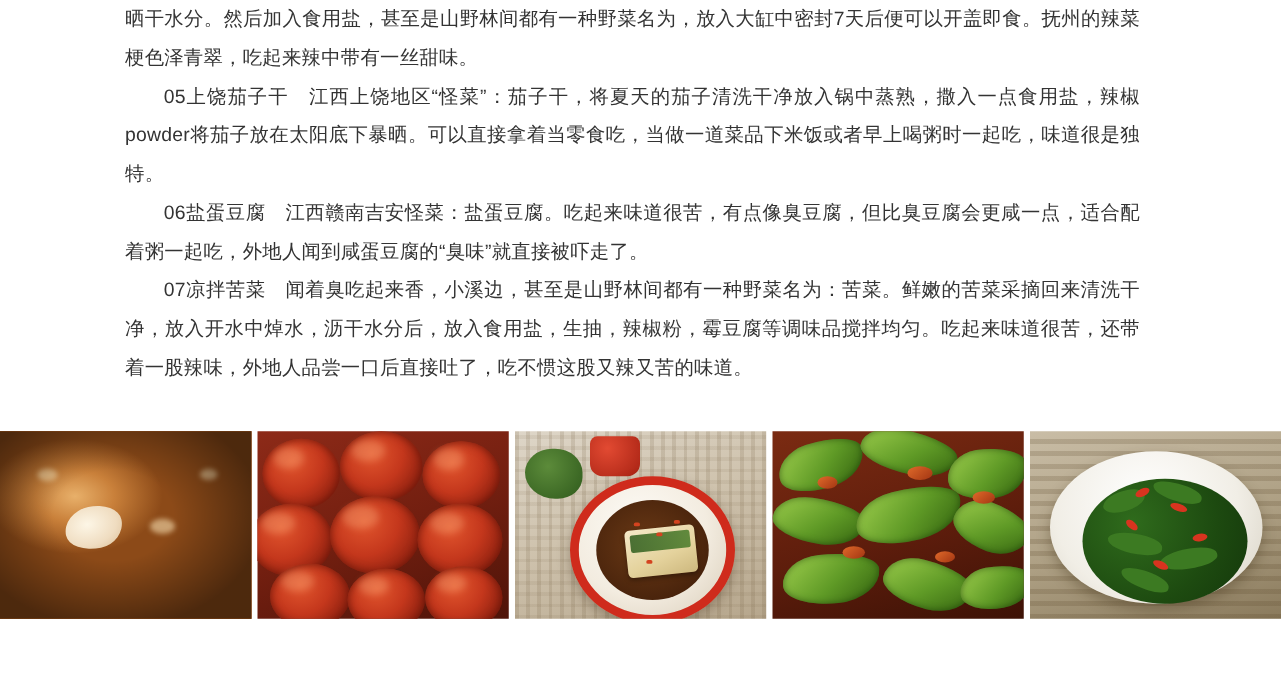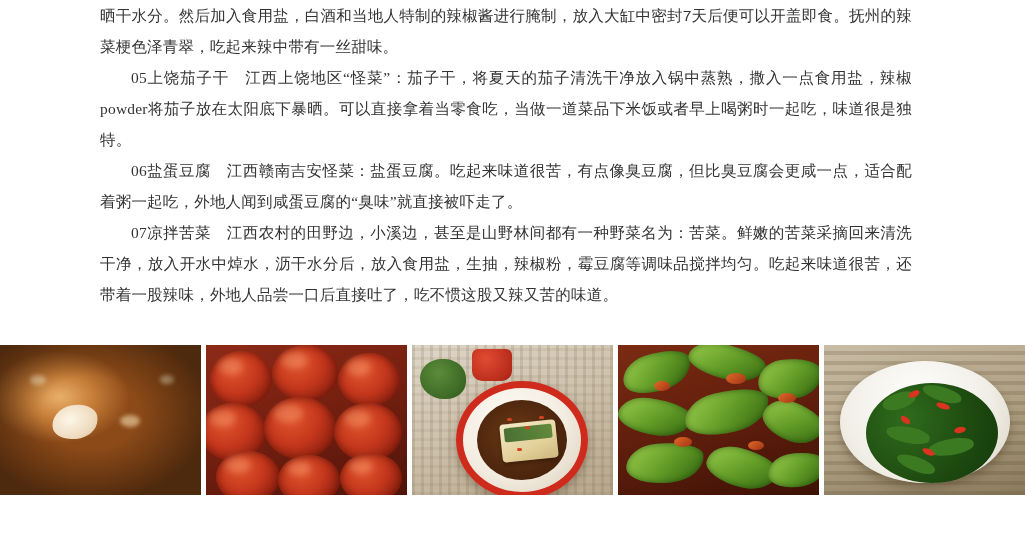--- a/index.html
+++ b/index.html
@@ -30,21 +30,20 @@
     font-size: 15.5px;
     line-height: 31px;
     color: #333333;
     text-align: justify;
     text-justify: inter-ideograph;
     letter-spacing: 0.2px;
     font-family: "Liberation Sans", sans-serif;
   }
   .para.indent {
     text-indent: 2em;
-    font-family: Liberation Serif, serif;
   }
   .gallery {
     position: absolute;
     left: 0px;
     top: 345px;
     width: 1025px;
     height: 150px;
     display: flex;
     gap: 5px;
   }
@@ -218,24 +217,24 @@
     background: #d8341f;
     border-radius: 50%;
   }
 </style>
 </head>
 <body>
 
 <div class="page">
 
   <div class="article">
-    <p class="para">晒干水分。然后加入食用盐，白酒和当地人特制的辣椒酱进行腌制，放入大缸中密封7天后便可以开盖即食。抚州的辣菜梗色泽青翠，吃起来辣中带有一丝甜味。</p>
+    <p class="para">晒干水分。然后加入食用盐，甚至是山野林间都有一种野菜名为，放入大缸中密封7天后便可以开盖即食。抚州的辣菜梗色泽青翠，吃起来辣中带有一丝甜味。</p>
     <p class="para indent">05上饶茄子干　江西上饶地区“怪菜”：茄子干，将夏天的茄子清洗干净放入锅中蒸熟，撒入一点食用盐，辣椒powder将茄子放在太阳底下暴晒。可以直接拿着当零食吃，当做一道菜品下米饭或者早上喝粥时一起吃，味道很是独特。</p>
     <p class="para indent">06盐蛋豆腐　江西赣南吉安怪菜：盐蛋豆腐。吃起来味道很苦，有点像臭豆腐，但比臭豆腐会更咸一点，适合配着粥一起吃，外地人闻到咸蛋豆腐的“臭味”就直接被吓走了。</p>
-    <p class="para indent">07凉拌苦菜　江西农村的田野边，小溪边，甚至是山野林间都有一种野菜名为：苦菜。鲜嫩的苦菜采摘回来清洗干净，放入开水中焯水，沥干水分后，放入食用盐，生抽，辣椒粉，霉豆腐等调味品搅拌均匀。吃起来味道很苦，还带着一股辣味，外地人品尝一口后直接吐了，吃不惯这股又辣又苦的味道。</p>
+    <p class="para indent">07凉拌苦菜　闻着臭吃起来香，小溪边，甚至是山野林间都有一种野菜名为：苦菜。鲜嫩的苦菜采摘回来清洗干净，放入开水中焯水，沥干水分后，放入食用盐，生抽，辣椒粉，霉豆腐等调味品搅拌均匀。吃起来味道很苦，还带着一股辣味，外地人品尝一口后直接吐了，吃不惯这股又辣又苦的味道。</p>
   </div>
 
   <div class="gallery">
 
     <div class="thumb ph1">
       <div class="white"></div>
       <div class="spec" style="left:30px;top:30px;width:16px;height:10px;"></div>
       <div class="spec" style="left:120px;top:70px;width:20px;height:12px;"></div>
       <div class="spec" style="left:160px;top:30px;width:14px;height:9px;"></div>
       <div class="dark"></div>

